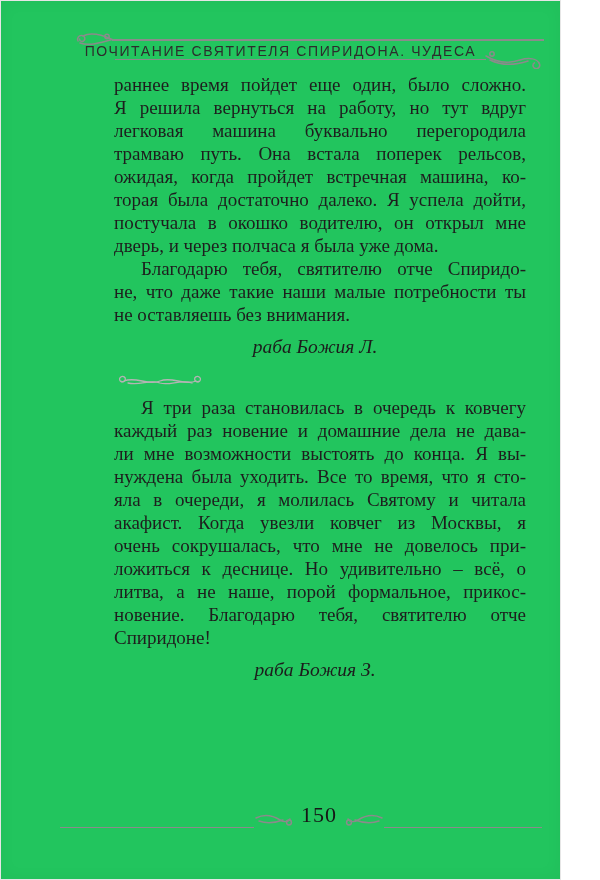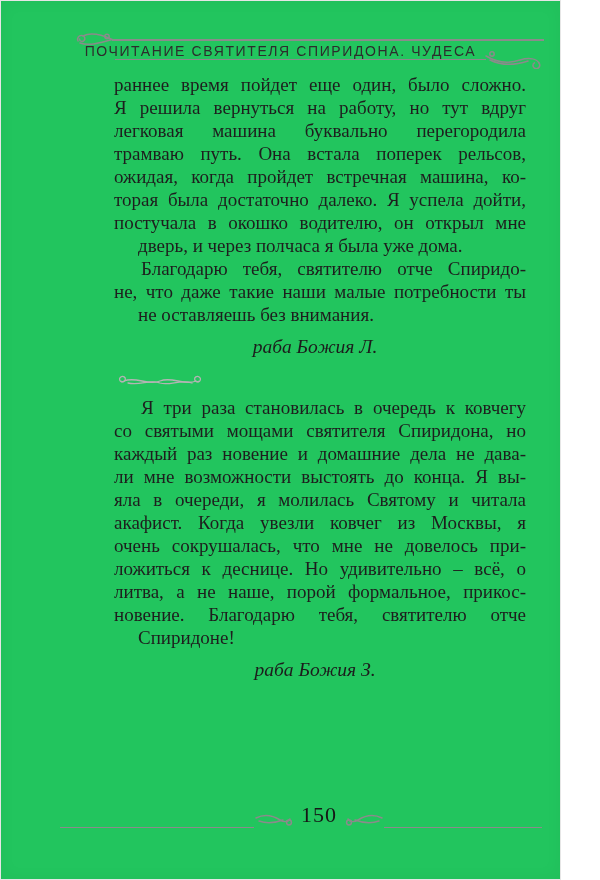--- a/index.html
+++ b/index.html
@@ -16,21 +16,21 @@
     font-family:"Liberation Sans","DejaVu Sans",sans-serif;
     font-size:14px; letter-spacing:1.6px; color:#2d2d2d; white-space:nowrap;
   }
   .hdr-underline { position:absolute; top:59px; left:115px; width:371px; height:0; border-top:1.5px solid var(--ornament); }
   .hdr-fl-left  { position:absolute; left:74px;  top:31px; }
   .hdr-fl-right { position:absolute; left:484px; top:47px; }
 
   
   .text-col { position:absolute; top:73px; left:114px; width:412px; font-size:19px; line-height:23px; color:#1e1e1e; }
   .line { text-align:justify; -moz-text-align-last:justify; text-align-last:justify; white-space:nowrap; }
-  .line.end { text-align-last:left;margin-left:24px; -moz-text-align-last:left; }
+  .line.end { text-align-last:left; -moz-text-align-last:left; }
   .line.indent { text-indent:27px; }
   .signature { text-align:center; font-style:italic; padding-right:10px; margin-top:9px; font-size:19.5px; color:#1c1c1c; }
   .divider-wrap { margin-top:16px; height:14px; text-align:center; }
   .section + .divider-wrap + .section { margin-top:8px; }
 
   
   .footer { position:absolute; top:802px; left:60px; width:482px; height:26px; display:flex; align-items:flex-end; }
   .f-rule { height:0; border-top:1.7px solid var(--ornament); }
   .f-rule.left { width:194px; }
   .f-rule.right { flex:1; }
@@ -87,23 +87,23 @@
       <svg class="orn light" width="92" height="14" viewBox="0 0 92 14">
         <path d="M8,8 c-2.5,-0.5 -3.5,-3.5 -1.2,-5 c2.3,-1.5 5.2,0.3 4.5,2.8 c-0.5,1.7 -2.5,2.4 -3.8,1.6"></path>
         <path d="M10,7 C22,2 34,12 46,7 C58,2 70,12 82,7"></path>
         <path d="M14,9 C26,12 36,5 46,9 C56,12 66,5 78,9"></path>
         <path d="M84,8 c2.5,-0.5 3.5,-3.5 1.2,-5 c-2.3,-1.5 -5.2,0.3 -4.5,2.8 c0.5,1.7 2.5,2.4 3.8,1.6"></path>
       </svg>
     </div>
     <div class="section" id="section-1">
         <div class="paragraph">
           <div class="line indent">Я три раза становилась в очередь к ковчегу</div>
-          <div class="line">со святыми мощами святителя Спиридона, но</div>
           <div class="line">каждый раз новение и домашние дела не дава-</div>
           <div class="line">ли мне возможности выстоять до конца. Я вы-</div>
+          <div class="line">нуждена была уходить. Все то время, что я сто-</div>
           <div class="line">яла в очереди, я молилась Святому и читала</div>
           <div class="line">акафист. Когда увезли ковчег из Москвы, я</div>
           <div class="line">очень сокрушалась, что мне не довелось при-</div>
           <div class="line">ложиться к деснице. Но удивительно – всё, о</div>
           <div class="line">литва, а не наше, порой формальное, прикос-</div>
           <div class="line">новение. Благодарю тебя, святителю отче</div>
           <div class="line end">Спиридоне!</div>
         </div>
         <div class="signature">раба Божия З.</div>
       </div>

